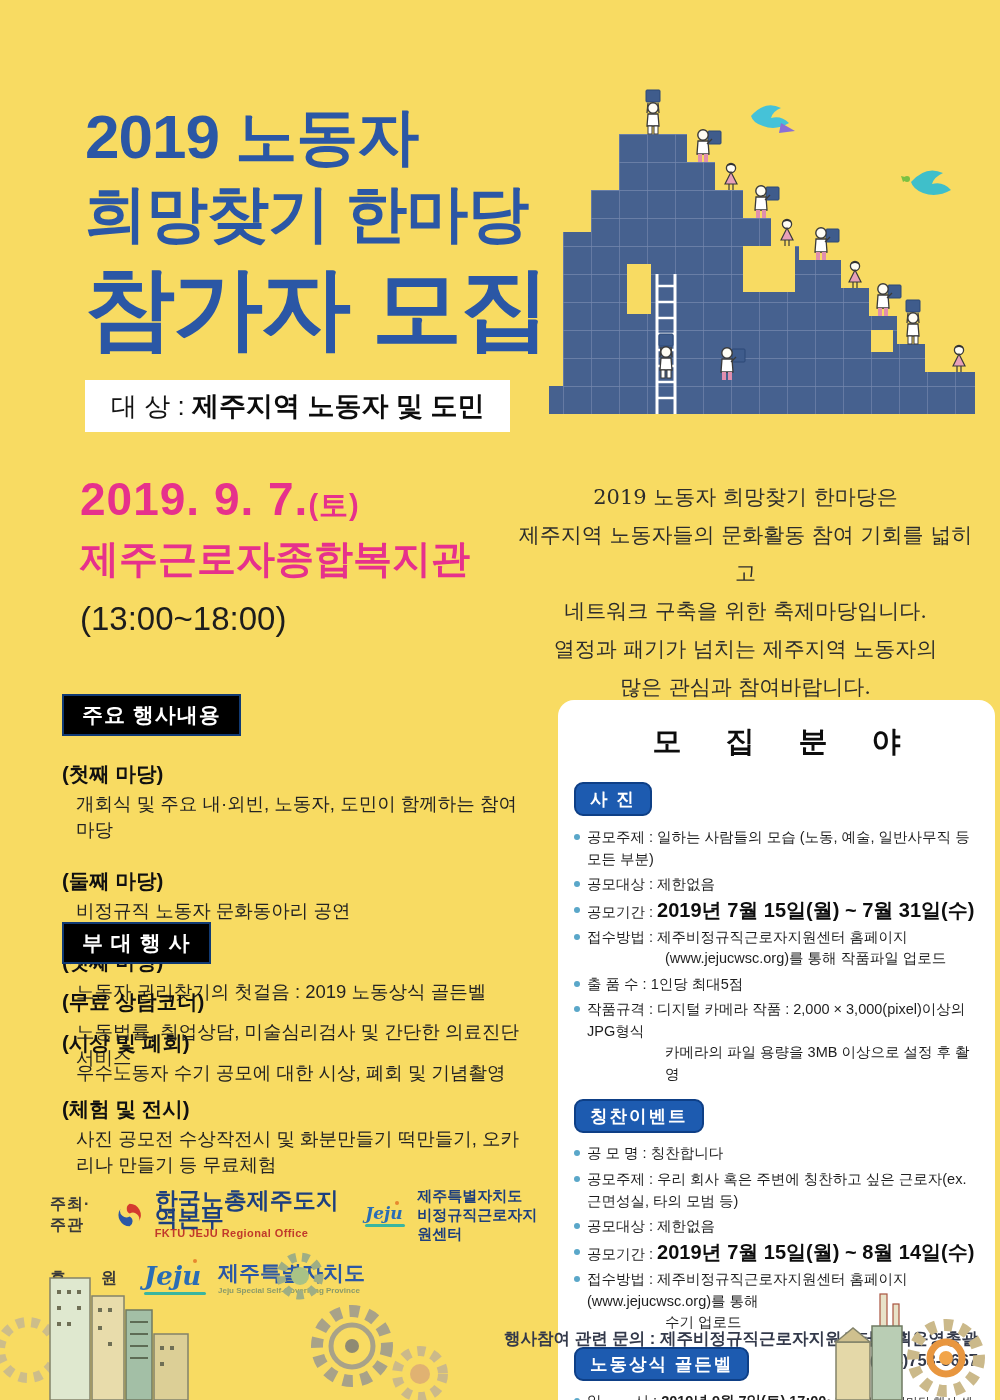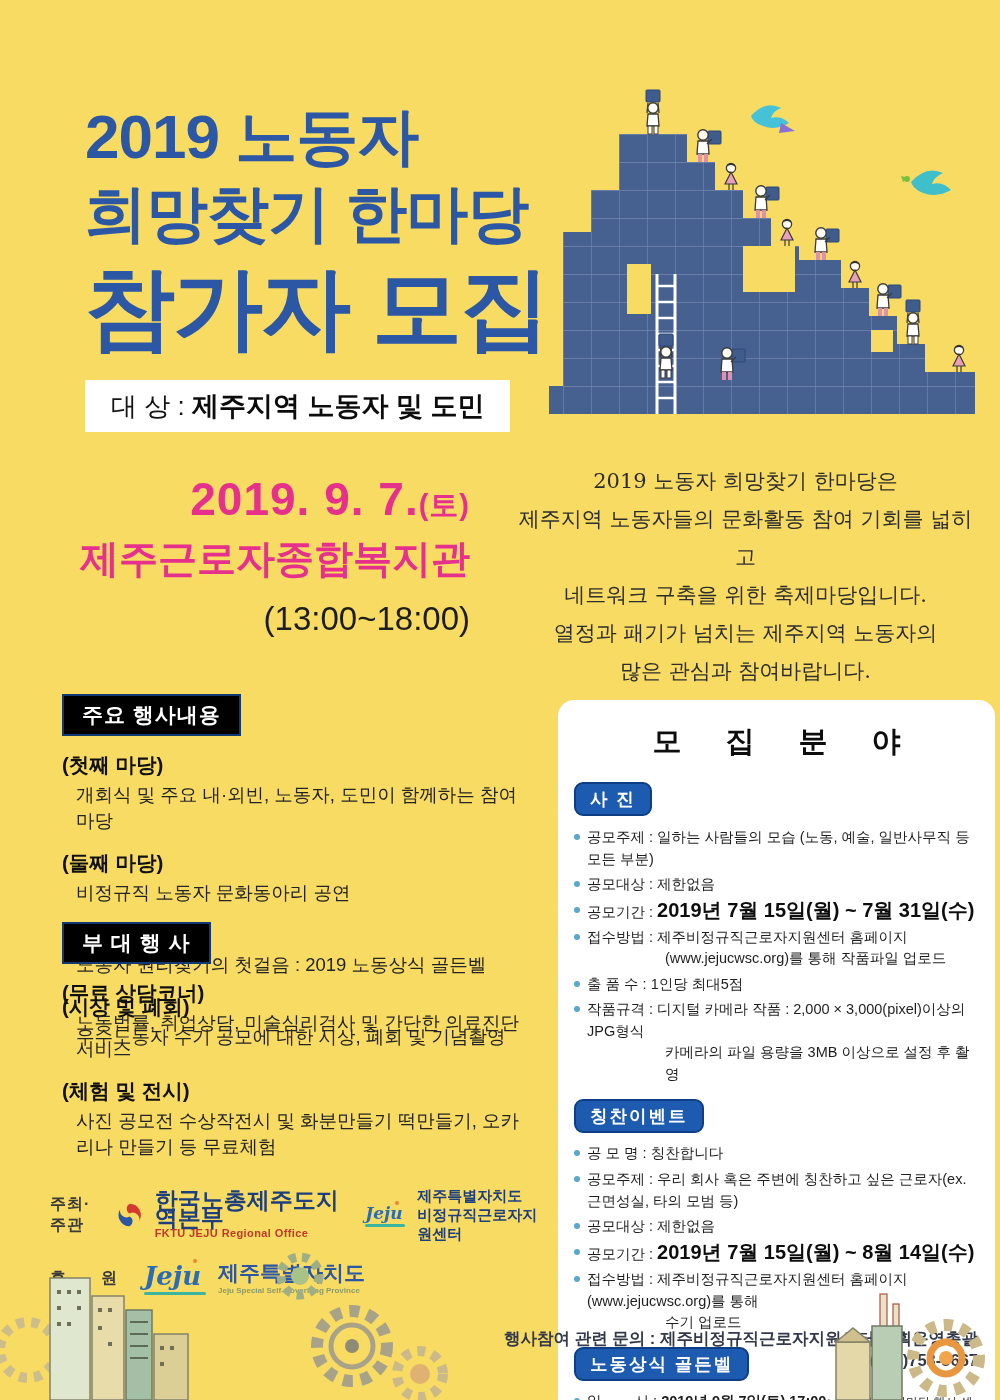--- a/index.html
+++ b/index.html
@@ -16,36 +16,36 @@
   .title-line{font-size:62px;font-weight:800;color:#2B57A5;line-height:77px;letter-spacing:-1px;}
   .title-big{font-size:90px;font-weight:900;color:#2B57A5;line-height:100px;letter-spacing:-2px;margin-top:6px;}
   .target-box{display:inline-block;background:#ffffff;margin-top:22px;padding:8px 26px;}
   .target-box .t-label{font-size:26px;font-weight:500;color:#141414;}
   .target-box .t-value{font-size:27px;font-weight:800;color:#0c0c0c;}
 
   
   .illu{position:absolute;right:15px;top:78px;}
 
   
-  .date-block{position:absolute;left:80px;top:472px;width:390px;text-align:right;}
+  .date-block{position:absolute;left:80px;top:472px;width:390px;text-align:left;}
   .date-main{font-size:46px;font-weight:800;color:#E6318C;letter-spacing:1px;}
   .date-day{font-size:29px;font-weight:800;color:#E6318C;}
   .venue{font-size:39px;font-weight:800;color:#E6318C;margin-top:6px;}
   .time{font-size:33px;font-weight:500;color:#1d1d1d;margin-top:14px;}
 
   
-  .intro{position:absolute;left:518px;top:462px;width:455px;text-align:center;
+  .intro{position:absolute;left:518px;top:478px;width:455px;text-align:center;
     font-family:"DejaVu Serif",serif;font-size:21px;line-height:38px;color:#2c2c2c;}
 
   
   .section{position:absolute;left:62px;width:462px;}
   .sec-main{top:694px;} .sec-side{top:922px;}
   .sec-header{display:inline-block;background:#000000;border:2px solid #113a74;color:#fff;
     font-size:21px;font-weight:800;padding:5px 18px;letter-spacing:1px;}
-  .ev-title{font-size:20.5px;font-weight:800;color:#101010;margin-top:15px;}
+  .ev-title{font-size:20.5px;font-weight:800;color:#101010;margin-top:24px;}
   .ev-desc{font-size:18.5px;font-weight:500;color:#232323;margin:3px 0 0 14px;line-height:26px;}
 
   
   .panel{position:absolute;left:530px;top:700px;width:437px;height:782px;background:#ffffff;
     border-radius:16px;padding:22px 16px 0 16px;margin-left:28px;}
   .panel-title{text-align:center;font-size:29px;font-weight:800;color:#0d0d0d;
     letter-spacing:18px;text-indent:18px;margin-bottom:10px;}
   .badge{display:inline-block;background:#1D5BB0;border:2px solid #0e3f86;border-radius:9px;
     color:#fff;font-size:17.5px;font-weight:800;padding:3px 14px;letter-spacing:2px;margin:10px 0 6px 0;}
   .brow{position:relative;padding-left:13px;margin:3.5px 0;font-size:14.5px;line-height:22px;color:#1e1e1e;font-weight:500;}

